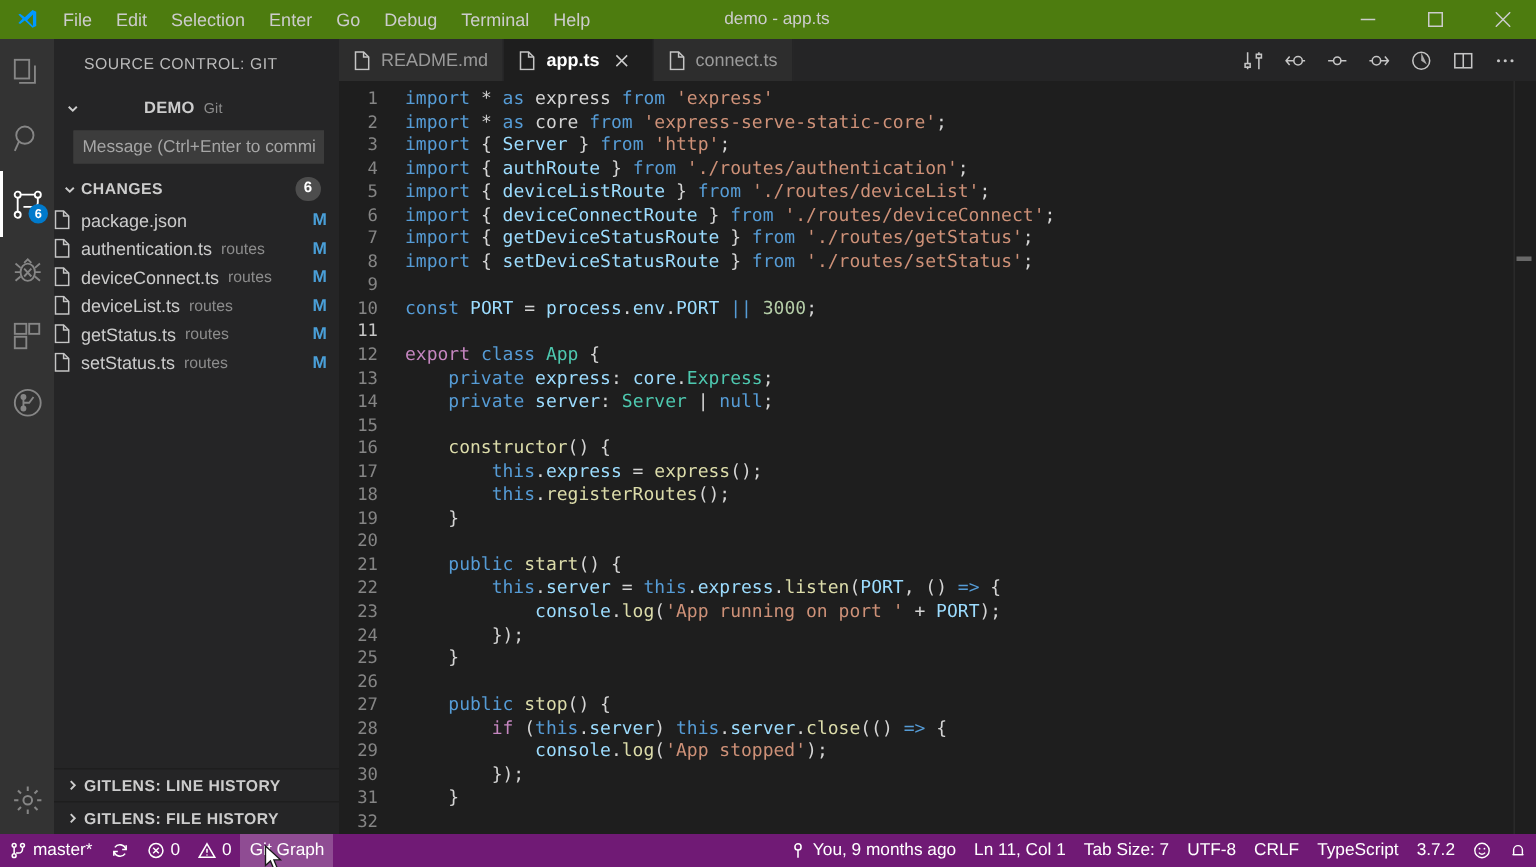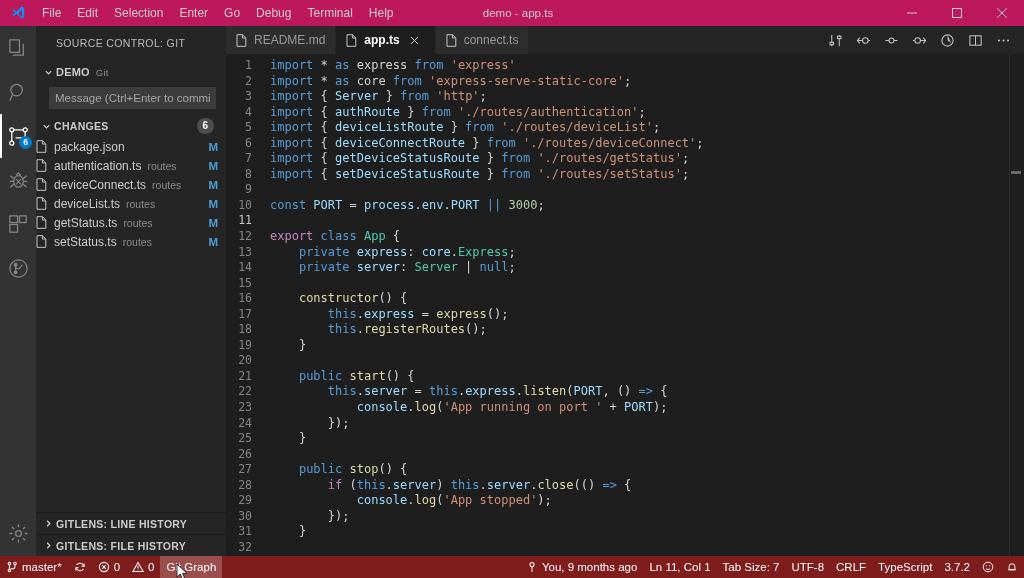--- a/index.html
+++ b/index.html
@@ -7,21 +7,21 @@
     width: 1024px; height: 578px;
     background: #1e1e1e;
     font-family: "Liberation Sans", sans-serif;
     overflow: hidden;
     -webkit-font-smoothing: antialiased;
   }
   #app { position: relative; width: 1024px; height: 578px; display: flex; flex-direction: column; }
 
   
   .titlebar {
-    height: 26px; background: #be185d; display: flex; align-items: center;
+    height: 26px; background: #4d7c0f; display: flex; align-items: center;
     flex: 0 0 26px; position: relative; color: #cccccc; font-size: 12px;
   }
   .vscode-logo { width: 34px; display: flex; align-items: center; justify-content: center; }
   .vscode-logo svg { width: 17px; height: 17px; }
   .menubar { display: flex; align-items: center; height: 26px; }
   .menu-item {
     padding: 0 8px; height: 26px; line-height: 26px; font-size: 12px; color: #cccccc;
     cursor: default; white-space: nowrap;
   }
   .window-title {
@@ -68,21 +68,21 @@
     height: 35px; line-height: 35px; padding-left: 20px; font-size: 10.5px;
     color: #bbbbbb; letter-spacing: .35px; text-transform: uppercase; white-space: nowrap;
   }
   .scm-section { display: flex; flex-direction: column; min-height: 0; flex: 1 1 auto; }
   .section-header {
     height: 22px; display: flex; align-items: center; padding-left: 4px;
     font-size: 11px; color: #cccccc; font-weight: bold; letter-spacing: .2px;
   }
   .twisty { width: 16px; display: flex; align-items: center; justify-content: center; color: #cccccc; }
   .twisty svg { width: 9px; height: 9px; }
-  .scm-provider-name { font-weight: bold; font-size: 11px; color: #cccccc; }
+  .scm-provider-name { font-weight: bold; font-size: 11px; color: #cccccc; margin-left: 40px; }
   .scm-provider-type { font-size: 9.5px; color: #8c8c8c; margin-left: 6px; font-weight: normal; letter-spacing: .2px; }
   .commit-box { padding: 4px 10px 6px 13px; }
   .commit-input {
     width: 100%; height: 22px; background: #3c3c3c; border: 1px solid #3c3c3c;
     color: #cccccc; font-size: 11.5px; padding: 0 5px; outline: none;
     font-family: "Liberation Sans", sans-serif;
   }
   .commit-input::placeholder { color: #a6a6a6; }
   .changes-header {
     height: 22px; display: flex; align-items: center; padding-left: 12px; padding-right: 12px;
@@ -156,21 +156,21 @@
   .tok-pun { color: #d4d4d4; }
   .tok-cls { color: #4ec9b0; }
   .vert-scroll {
     position: absolute; right: 0; top: 0; bottom: 0; width: 14px; background: transparent;
   }
   .scroll-marker { position: absolute; right: 3px; top: 117px; width: 10px; height: 3px; background: #686868; }
   .overview-sep { position: absolute; right: 14px; top: 0; bottom: 0; width: 1px; background: #2a2a2a; }
 
   
   .statusbar {
-    height: 22px; flex: 0 0 22px; background: #7f1d1d; display: flex; align-items: center;
+    height: 22px; flex: 0 0 22px; background: #701a75; display: flex; align-items: center;
     color: #ffffff; font-size: 11.5px; gap: 20px;
   }
   .sb-item { display: flex; align-items: center; height: 22px; padding: 0 6px; gap: 4px; white-space: nowrap; }
   .sb-item.highlight { background: rgba(255,255,255,0.22); }
   .sb-item svg { width: 12px; height: 12px; }
   .sb-right { margin-left: auto; display: flex; align-items: center; }
   .cursor-arrow { position: absolute; pointer-events: none; }
 </style>
 </head>
 <body>

